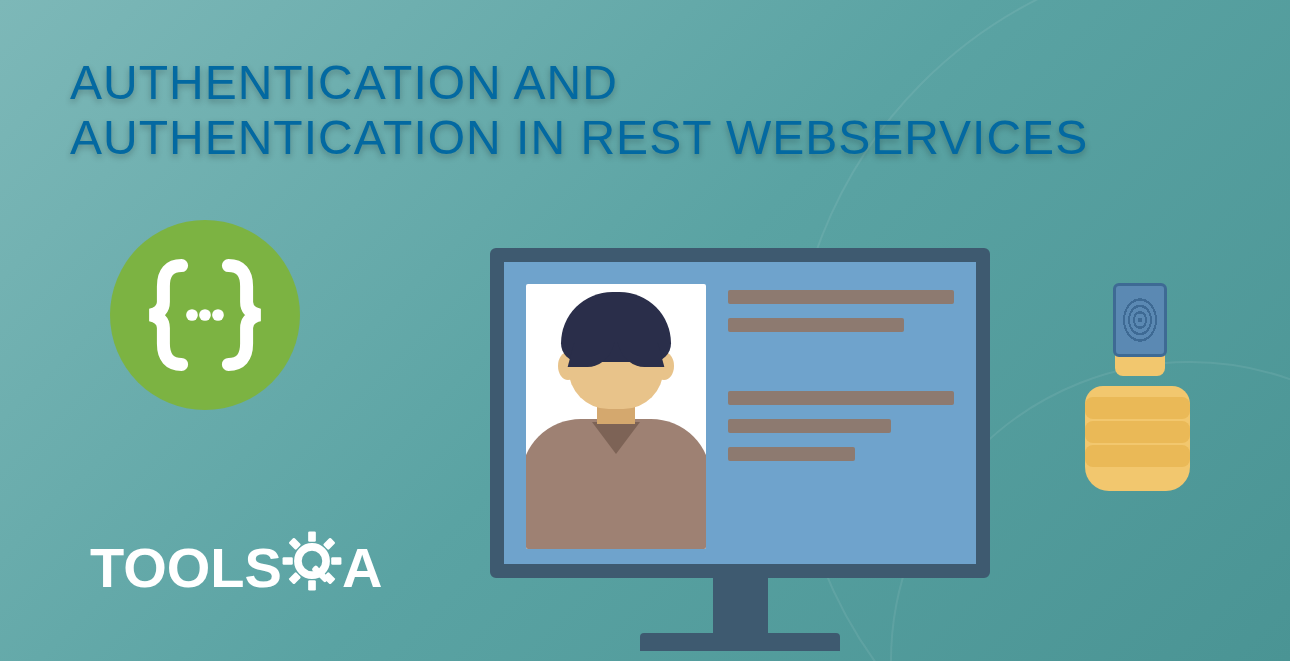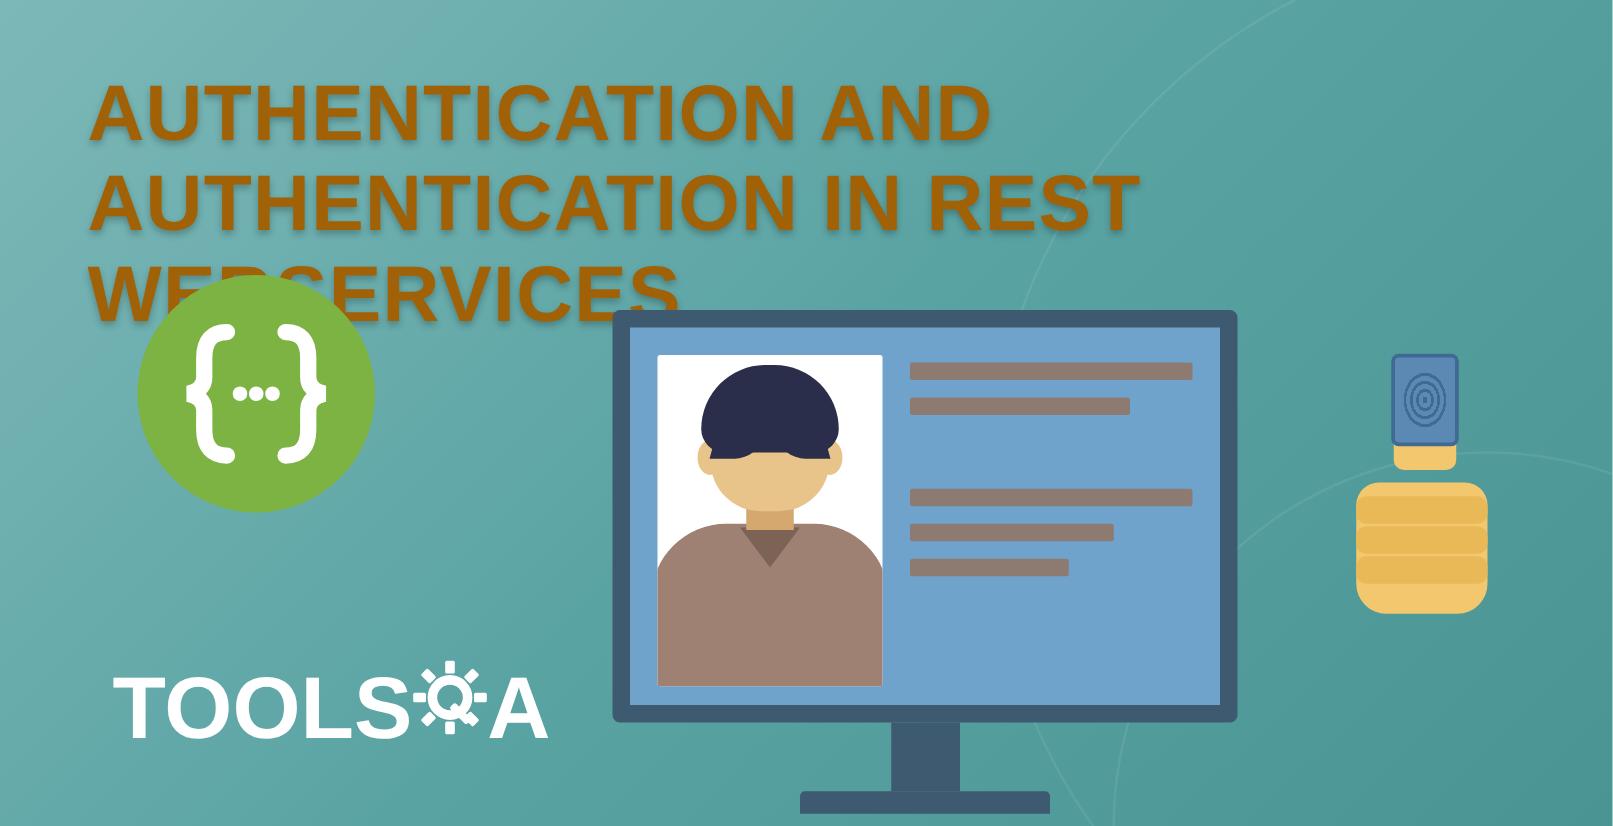--- a/index.html
+++ b/index.html
@@ -15,23 +15,23 @@
   position: absolute;
   border-radius: 50%;
   border: 2px solid rgba(255,255,255,0.08);
 }
 .bg-circle.c1 { width: 900px; height: 900px; right: -400px; top: -50px; }
 .bg-circle.c2 { width: 600px; height: 600px; right: -200px; bottom: -300px; }
 .title {
   position: absolute;
   top: 55px;
   left: 70px;
-  color: #a16207;
-  font-size: 63px;
-  font-weight: 700;
+  color: #0369a1;
+  font-size: 48px;
+  font-weight: 400;
   letter-spacing: 1px;
   line-height: 1.15;
   text-shadow: 0 3px 6px rgba(0,0,0,0.25);
 }
 .code-badge {
   position: absolute;
   top: 220px;
   left: 110px;
   width: 190px;
   height: 190px;
@@ -42,21 +42,21 @@
   justify-content: center;
 }
 .code-badge svg { width: 130px; height: 130px; }
 .logo {
   position: absolute;
   bottom: 55px;
   left: 90px;
   display: flex;
   align-items: center;
   color: #fff;
-  font-size: 70px;
+  font-size: 56px;
   font-weight: 700;
   font-family: Arial, sans-serif;
 }
 .logo .gear { margin: 0 -2px; }
 .monitor {
   position: absolute;
   bottom: 10px;
   left: 490px;
   width: 500px;
 }

